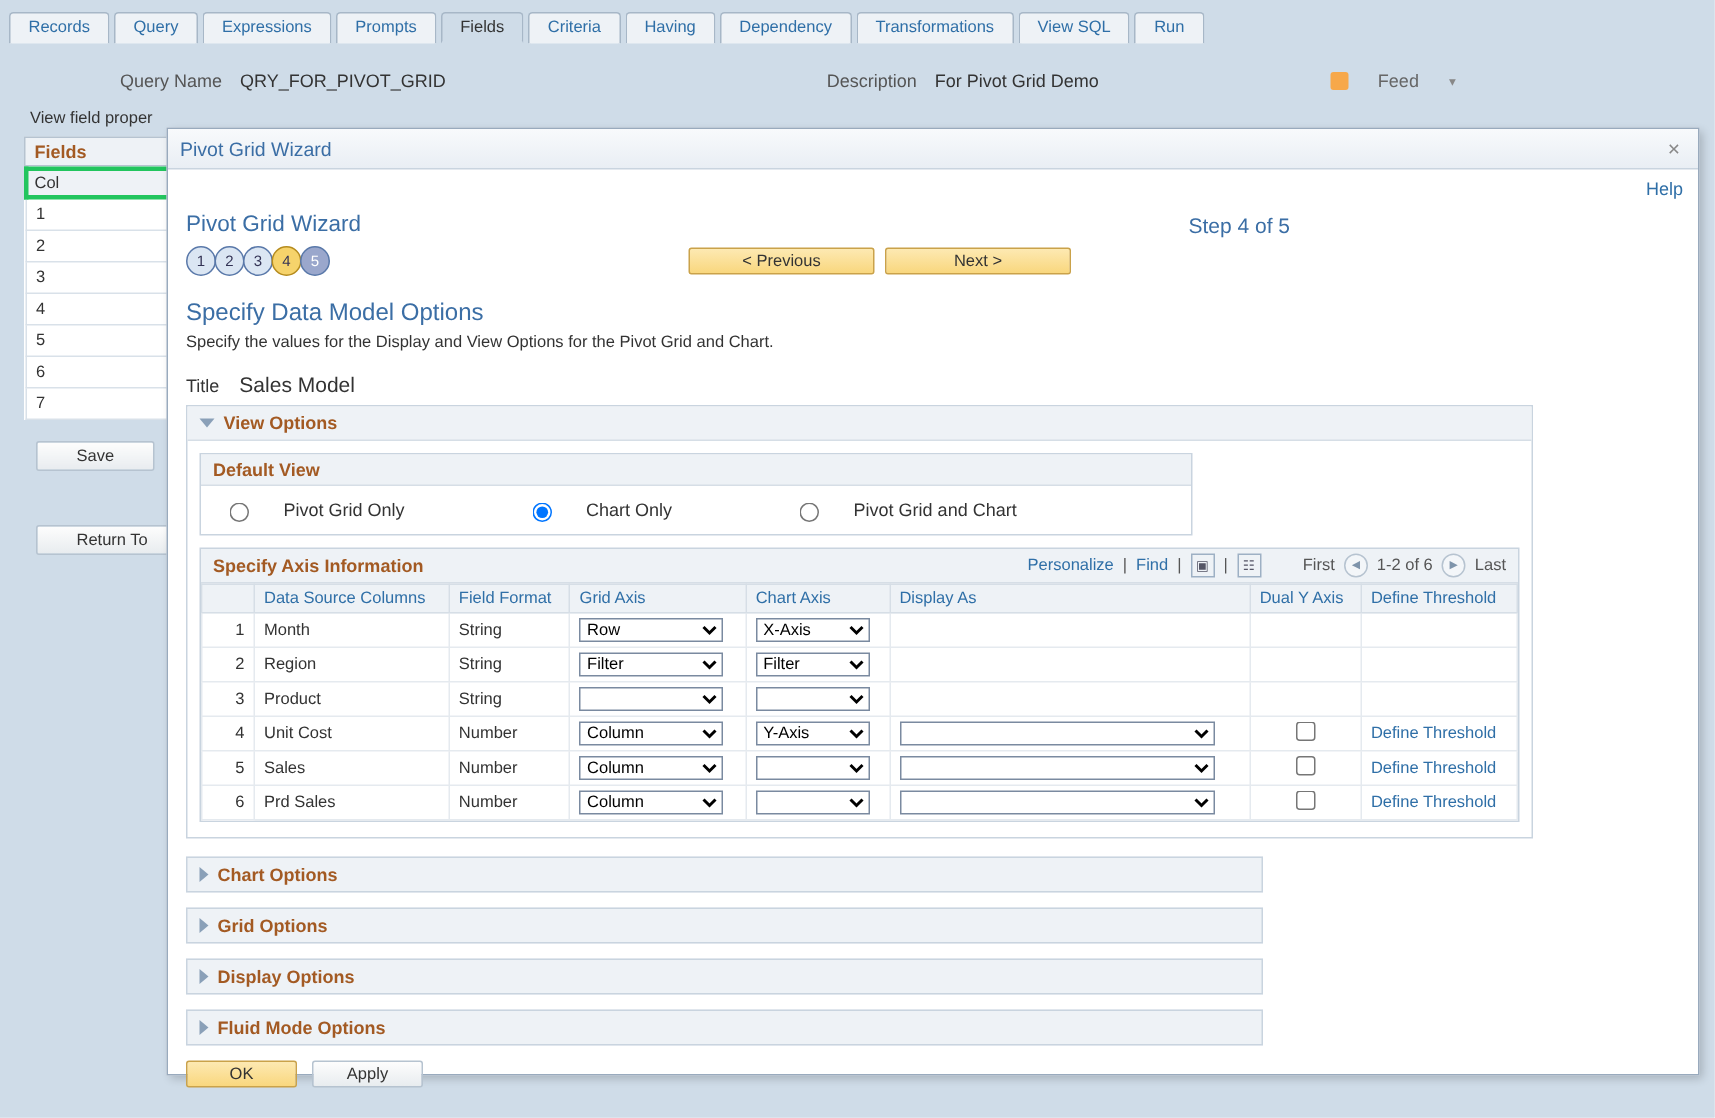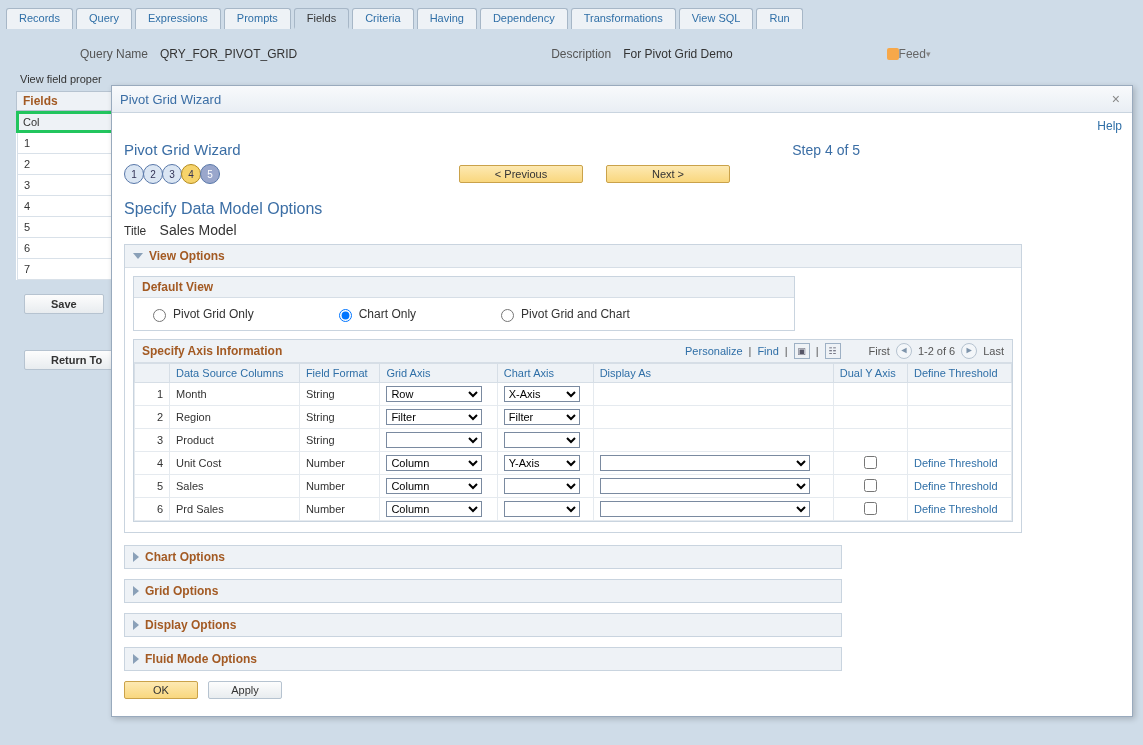--- a/index.html
+++ b/index.html
@@ -9,50 +9,50 @@
 
 .top-tabs{display:flex;gap:3px;padding:8px 6px 0 6px;}
 .tab{background:#eef2f6;border:1px solid #a7b7c7;border-bottom:none;padding:3px 12px;border-radius:3px 3px 0 0;font-size:11px;color:#2f6fa7;cursor:pointer;}
 .tab.active{background:#cfdce8;border-bottom:2px solid #cfdce8;color:#333;}
 
 
 .q-info{display:flex;align-items:center;gap:12px;padding:18px 4px 10px 80px;font-size:12px;}
 .q-info .lbl{color:#555;}
 .q-info .val{color:#333;}
 .spacer{flex:none;}
-.feed{display:inline-flex;align-items:center;gap:0;color:#666;}
+.feed{display:inline-flex;align-items:center;gap:20px;color:#666;}
 .feed .rss{width:12px;height:12px;background:#f7a84a;border-radius:2px;display:inline-block;position:relative;}
 .caret-dn{font-size:9px;color:#888;}
 
 
 .view-props{padding:2px 0 4px 20px;font-size:11px;color:#333;}
 .fields-head{background:#eef2f6;border:1px solid #b6c3d0;margin:2px 0 0 16px;width:400px;padding:2px 6px;color:#a35a23;font-weight:bold;font-size:12px;}
 .fields-tbl{border-collapse:collapse;margin-left:16px;width:400px;background:#fff;}
 .fields-tbl th{background:#eef2f6;border:3px solid #22c55e;font-weight:normal;text-align:left;padding:2px 4px;font-size:11px;}
 .fields-tbl td{border:1px solid #d9e1e9;padding:4px 6px;font-size:11px;}
 
-.btn{display:inline-block;background:linear-gradient(#fdfdfd,#e8ecef);border:1px solid #b6c3d0;border-radius:2px;padding:3px 26px;font-size:11px;color:#333;cursor:pointer;font-weight:bold;}
+.btn{display:inline-block;background:linear-gradient(#fdfdfd,#e8ecef);border:1px solid #b6c3d0;border-radius:2px;padding:3px 26px;font-size:11px;color:#333;cursor:pointer;}
 .btn-wrap{margin:14px 0 0 24px;}
 .btn-return{margin:36px 0 0 24px;}
 
 
 .dialog{position:absolute;left:111px;top:85px;width:1020px;height:630px;background:#fff;border:1px solid #99aabd;box-shadow:2px 2px 6px rgba(0,0,0,.2);}
 .dlg-title{background:linear-gradient(#f8fafc,#e9eef4);border-bottom:1px solid #c9d4df;color:#3b6ea5;padding:5px 8px;font-size:13px;display:flex;align-items:center;}
 .dlg-close{margin-left:auto;color:#888;font-size:14px;cursor:pointer;padding:0 4px;}
 .dlg-body{padding:6px 12px 10px 12px;position:relative;}
 .help{position:absolute;right:10px;top:6px;color:#2f6fa7;font-size:12px;}
 .wiz-head{display:flex;align-items:center;margin-top:22px;}
 .wiz-name{color:#3b6ea5;font-size:15px;}
 .step-ind{margin-left:auto;margin-right:260px;color:#3b6ea5;font-size:14px;}
 .steps{display:flex;gap:0;margin:6px 0;}
 .step-c{width:18px;height:18px;border-radius:50%;border:1px solid #5978a9;display:flex;align-items:center;justify-content:center;font-size:10px;color:#335;background:#dbe6f3;margin-right:-1px;}
 .step-c.cur{background:#f6d36b;border-color:#b58b1e;}
 .step-c.fut{background:#9aa7cc;color:#fff;}
 
-.nav-btns{margin-left:240px;display:inline-flex;gap:23px;align-items:center;}
+.nav-btns{margin-left:240px;display:inline-flex;gap:7px;align-items:center;}
 .ps-btn{display:inline-block;min-width:110px;text-align:center;background:linear-gradient(#fde9b2,#f9d77e);border:1px solid #caa24a;border-radius:2px;padding:2px 6px;font-size:11px;color:#333;cursor:pointer;}
 .steps-row{display:flex;align-items:center;}
 
 .section-title{color:#3b6ea5;font-size:16px;margin:10px 0 4px 0;}
 .section-desc{font-size:11px;color:#333;margin-bottom:14px;}
 .title-line{font-size:12px;margin-bottom:6px;}
 .title-line .ttl{font-weight:normal;color:#333;margin-right:10px;}
 .title-line .val{font-size:14px;color:#333;}
 
 
@@ -60,21 +60,21 @@
 .panel-hd{background:#eef2f6;border-bottom:1px solid #d6dee6;padding:4px 8px;color:#a35a23;font-size:12px;font-weight:bold;display:flex;align-items:center;gap:6px;}
 .tri{display:inline-block;width:0;height:0;border-left:5px solid transparent;border-right:5px solid transparent;border-top:6px solid #8aa0b8;}
 .tri.right{border-top:5px solid transparent;border-bottom:5px solid transparent;border-left:6px solid #8aa0b8;border-right:none;}
 
 .panel-body{padding:0;}
 
 
 .sub-panel{border:1px solid #c9d4df;margin:8px;width:660px;}
 .sub-hd{background:#eef2f6;border-bottom:1px solid #d6dee6;padding:3px 8px;color:#a35a23;font-weight:bold;font-size:12px;}
 .radio-row{display:flex;gap:80px;padding:8px 14px;font-size:12px;}
-.radio-row label{display:inline-flex;align-items:center;gap:4px;}
+.radio-row label{display:inline-flex;align-items:center;gap:20px;}
 
 
 .axis-panel{border:1px solid #c9d4df;margin:0 8px 10px 8px;}
 .axis-hd{background:#eef2f6;border-bottom:1px solid #d6dee6;padding:3px 8px;display:flex;align-items:center;}
 .axis-hd .name{color:#a35a23;font-weight:bold;font-size:12px;}
 .axis-tools{margin-left:auto;display:flex;align-items:center;gap:6px;font-size:11px;color:#555;}
 .axis-tools a{font-size:11px;}
 .ico{display:inline-block;width:14px;height:14px;border:1px solid #9db0c4;background:#eef2f6;font-size:9px;line-height:14px;text-align:center;color:#556;}
 .arr{display:inline-block;width:14px;height:14px;border:1px solid #b6c3d0;border-radius:50%;background:#f3f6f9;font-size:9px;text-align:center;line-height:13px;color:#7e94ab;}
 
@@ -189,20 +189,21 @@
         <div class="step-c cur">4</div>
         <div class="step-c fut">5</div>
       </div>
       <div class="nav-btns">
         <span class="ps-btn">&lt; Previous</span>
         <span class="ps-btn">Next &gt;</span>
       </div>
     </div>
 
     <div class="section-title">Specify Data Model Options</div>
+    <div class="section-desc">Specify the values for the Display and View Options for the Pivot Grid and Chart.</div>
 
     <div class="title-line">
       <span class="ttl">Title</span>
       <span class="val">Sales Model</span>
     </div>
 
     <div class="panel">
       <div class="panel-hd">
         <span class="tri"></span>
         <span>View Options</span>

